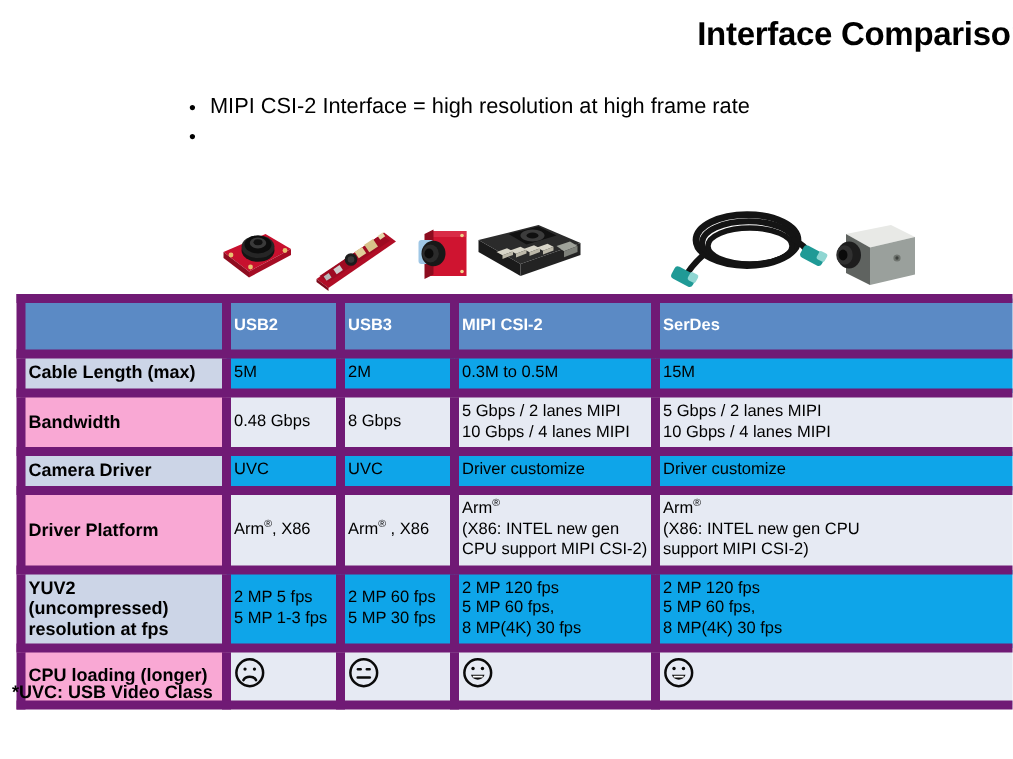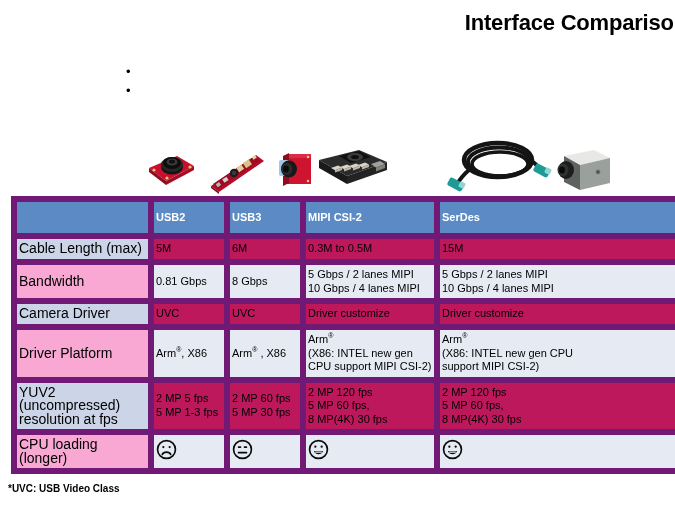--- a/index.html
+++ b/index.html
@@ -89,67 +89,68 @@
     color: #ffffff;
     font-weight: bold;
     font-size: 11.5px;
     height: 25px;
     border-color: #ffffff;
   }
   thead th.corner {
     background: #5b8ac5;
   }
   td.rowlabel {
-    font-weight: normal;
-    font-size: 14px;
+    font-weight: bold;
+    font-size: 12px;
     background: #ccd5e7;
     color: #000;
   }
   tr.alt td.rowlabel {
     background: #f9a8d4;
   }
   td.datacell {
-    background: #be185d;
+    background: #0ea5e9;
   }
   tr.alt td.datacell {
     background: #e6eaf3;
   }
   sup {
     font-size: 7px;
     vertical-align: super;
     line-height: 0;
   }
 
   
   .face {
     display: inline-block;
     vertical-align: middle;
   }
 
   
   .footnote {
     position: absolute;
     left: 8px;
-    top: 483px;
-    font-size: 10px;
+    top: 454px;
+    font-size: 12px;
     font-weight: bold;
     color: #000;
   }
 
   
   .prod-svg { display: block; }
 </style>
 </head>
 <body>
 
 <div class="slide-title">Interface Comparison</div>
 
 <div class="bullets">
   <div class="bullet-row">
     <span class="bullet-dot">•</span>
+    <span>MIPI CSI-2 Interface  = high resolution at high frame rate</span>
   </div>
   <div class="bullet-row">
     <span class="bullet-dot">•</span>
   </div>
 </div>
 
 <div class="img-strip">
 
   <div class="img-cell" style="left:127px; width:66px;">
     <svg class="prod-svg" width="56" height="48" viewBox="0 0 56 48">
@@ -270,28 +271,28 @@
       <th style="width:66px">USB3</th>
       <th style="width:124px">MIPI CSI-2</th>
       <th style="width:270px">SerDes</th>
     </tr>
   </thead>
   <tbody>
 
     <tr style="height:26px">
       <td class="rowlabel">Cable Length (max)</td>
       <td class="datacell">5M</td>
-      <td class="datacell">6M</td>
+      <td class="datacell">2M</td>
       <td class="datacell">0.3M to 0.5M</td>
       <td class="datacell">15M</td>
     </tr>
 
     <tr class="alt" style="height:34px">
       <td class="rowlabel">Bandwidth</td>
-      <td class="datacell">0.81 Gbps</td>
+      <td class="datacell">0.48 Gbps</td>
       <td class="datacell">8 Gbps</td>
       <td class="datacell">5 Gbps / 2 lanes MIPI<br>10 Gbps / 4 lanes MIPI</td>
       <td class="datacell">5 Gbps / 2 lanes MIPI<br>10 Gbps / 4 lanes MIPI</td>
     </tr>
 
     <tr style="height:26px">
       <td class="rowlabel">Camera Driver</td>
       <td class="datacell">UVC</td>
       <td class="datacell">UVC</td>
       <td class="datacell">Driver customize</td>

